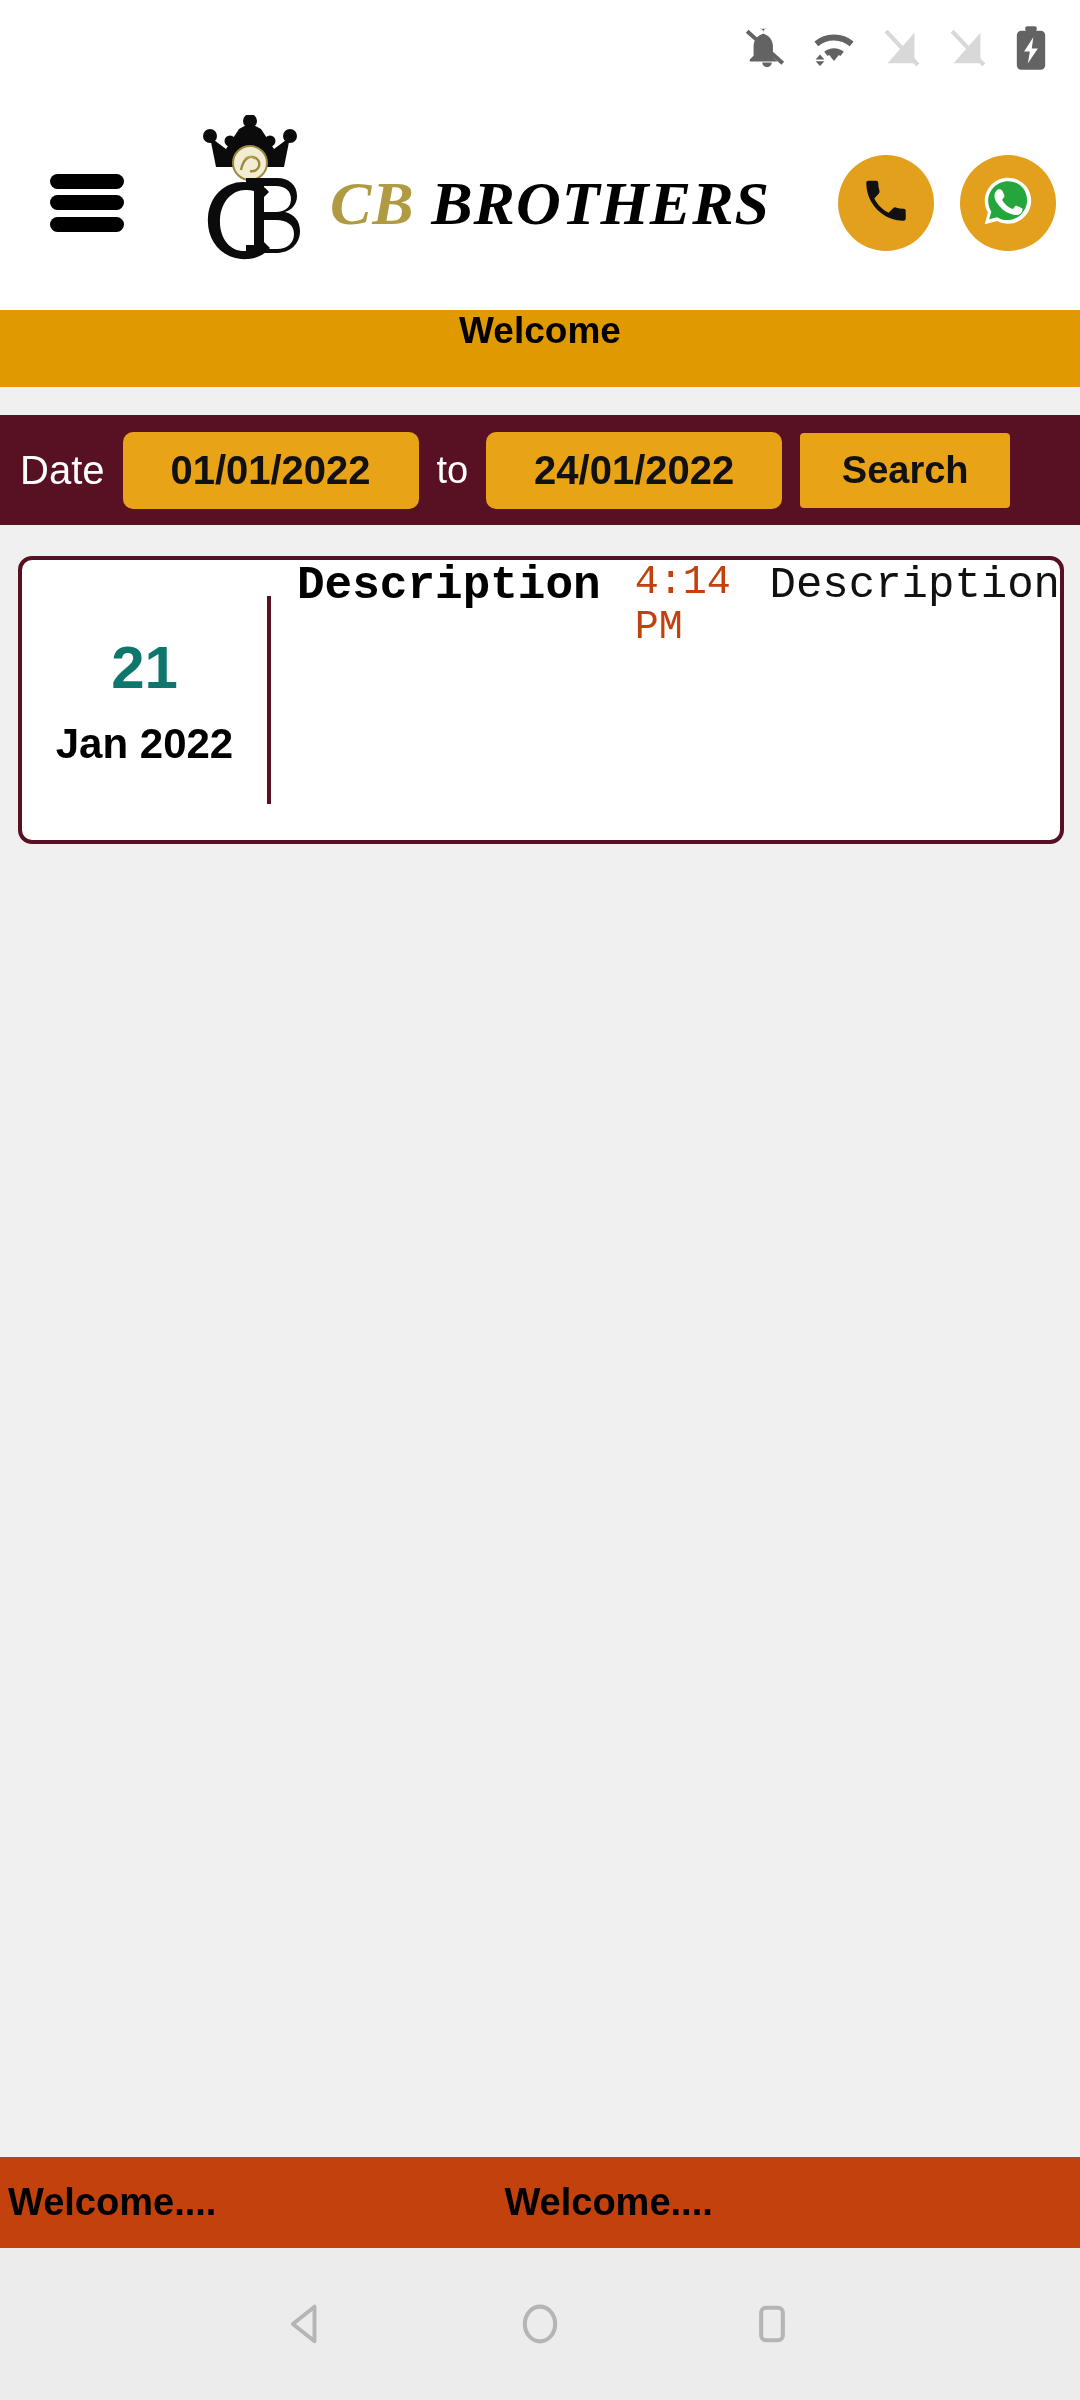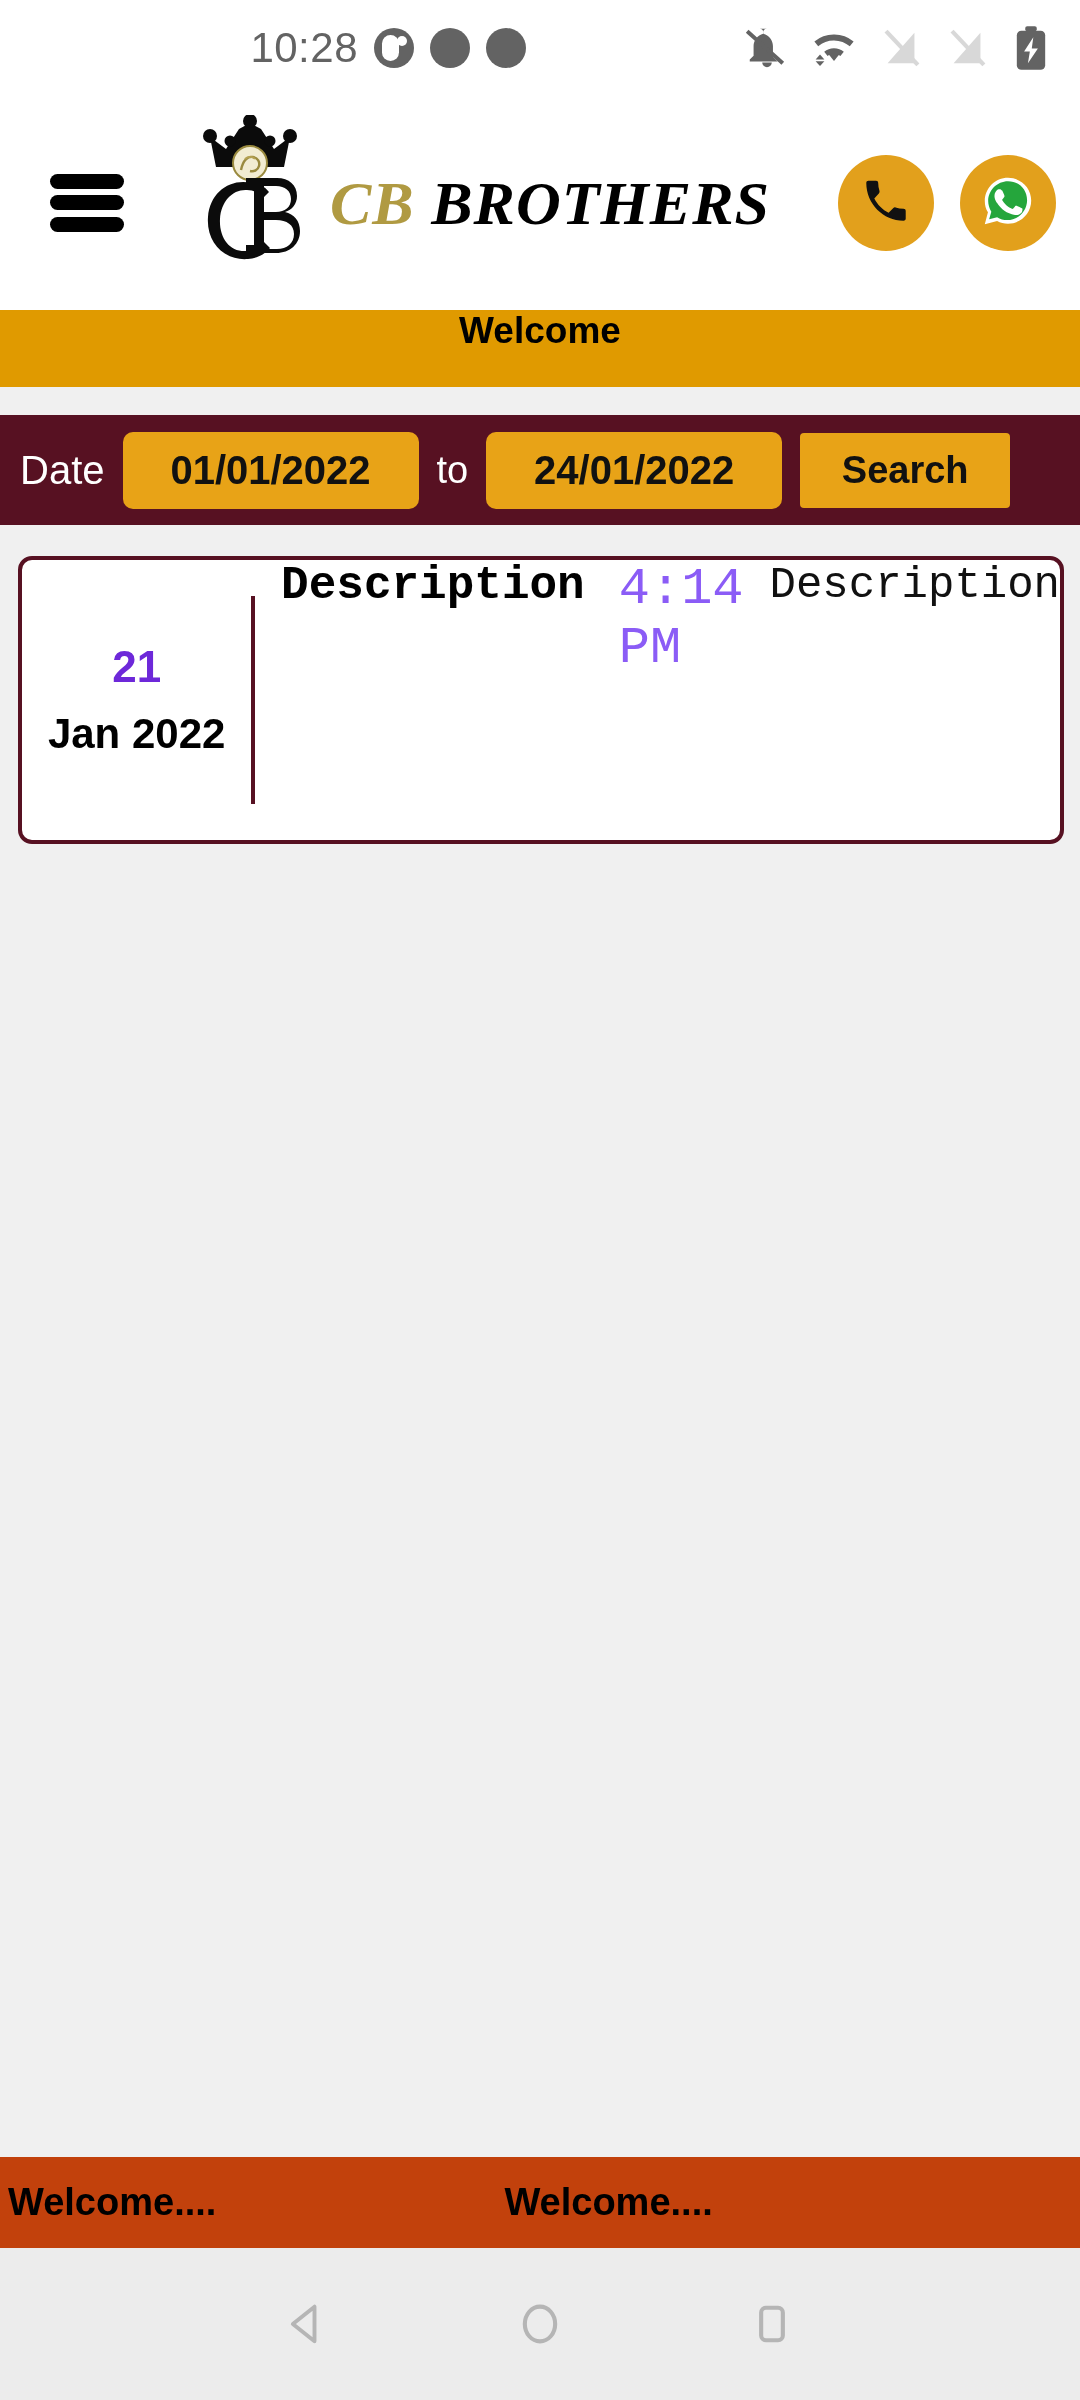--- a/index.html
+++ b/index.html
@@ -92,26 +92,26 @@
   
   .card {
     position:absolute; left:18px; top:556px; width:1046px; height:288px;
     background:#ffffff; border:4px solid #571122; border-radius:14px;
     display:flex; align-items:stretch;
   }
   .card-date {
     width:245px; display:flex; flex-direction:column;
     align-items:center; justify-content:center; gap:18px;
   }
-  .card-day { font-size:44px; font-weight:bold; color:#6d28d9; }
+  .card-day { font-size:60px; font-weight:bold; color:#0f766e; }
   .card-monthyear { font-size:42px; font-weight:bold; color:#000; }
   .card-divider { width:4px; background:#571122; margin:36px 0; }
   .card-body { flex:1; display:flex; justify-content:center; padding:0 0 0 26px; gap:26px;font-family:Liberation Mono, monospace; }
   .card-title { font-size:46px; font-weight:bold; color:#000; }
-  .card-time  { font-size:52px; color:#8b5cf6; padding-left:8px; }
+  .card-time  { font-size:40px; color:#c2410c; padding-left:8px; }
   .card-desc  { font-size:44px; color:#111; }
 
   
   .ticker {
     position:absolute; left:0; bottom:152px; width:1080px; height:91px;
     background:#c2410c; display:flex; align-items:center; overflow:hidden;
   }
   .ticker-item { font-size:38px; font-weight:bold; color:#000; white-space:nowrap; }
   .ticker-a { margin-left:8px; }
   .ticker-b { margin-left:288px; }
@@ -122,26 +122,20 @@
     background:#ececec; display:flex; align-items:center; justify-content:center; gap:180px;
   }
   .nav-bar svg { display:block; cursor:pointer; }
 </style>
 </head>
 <body>
 
 <div id="screen">
 
   <div class="status-bar">
-    <div class="sb-left">
-      <span class="sb-clock">10:28</span>
-      <span class="sb-dot split"></span>
-      <span class="sb-dot"></span>
-      <span class="sb-dot"></span>
-    </div>
     <div class="sb-right">
 
       <span>
         <svg width="46" height="46" viewBox="0 0 24 24" fill="#636363">
           <path d="M12 2a2 2 0 0 0-2 2v.6C7.1 5.4 5 8 5 11v5l-2 2v1h14.5l-2.4-2.4V11c0-3-2.1-5.6-5-6.4V4a2 2 0 0 0-2-2zm0 20a2.5 2.5 0 0 0 2.5-2.5h-5A2.5 2.5 0 0 0 12 22z"></path>
           <rect x="1.5" y="3.3" width="25" height="2.1" transform="rotate(42 3 4)" fill="#636363"></rect>
         </svg>
       </span>
 
       <span>

